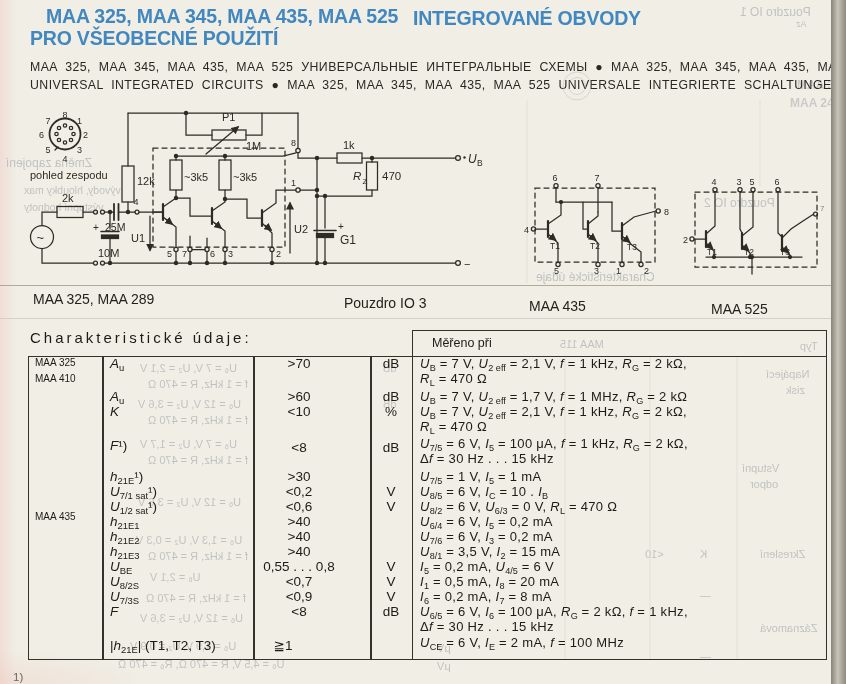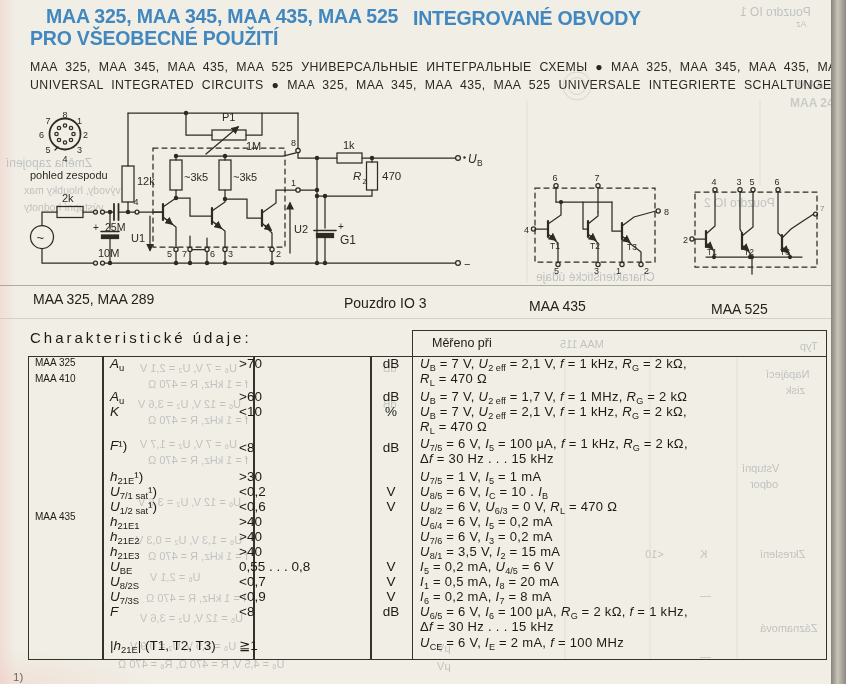--- a/index.html
+++ b/index.html
@@ -8,21 +8,21 @@
   .abs{position:absolute;white-space:nowrap;line-height:1.12}
   .blue{color:#4187c0;font-weight:bold;font-size:19.5px;letter-spacing:-0.2px}
   .subline{font-size:12.3px;color:#2b2822;letter-spacing:.45px;word-spacing:4px}
   .secrow{font-size:14px;color:#24221c}
   .heading{font-size:15px;letter-spacing:3px;color:#1d1b16}
   .hline{position:absolute;height:1px;left:0;width:846px}
   .tborder{position:absolute;border:1.6px solid #35322b;background:transparent;box-sizing:border-box}
   .vline{position:absolute;width:1.5px;background:#35322b}
   .cell{position:absolute;font-size:13.5px;color:#1d1b16;white-space:nowrap;line-height:1.1}
   .sym{left:110px}
-  .val{left:239px;width:92px;text-align:left}
+  .val{left:253px;width:92px;text-align:center}
   .unit{left:370px;width:42px;text-align:center}
   .cond{left:420px;font-size:13px;letter-spacing:.3px}
   .grp{left:35px;font-size:10px}
   sub{font-size:.7em;vertical-align:-0.28em;letter-spacing:0}
   i{font-style:italic}
   .ghost{position:absolute;color:#8d949b;opacity:.48;transform:scaleX(-1);
          filter:blur(.3px);font-size:11px;white-space:nowrap;line-height:1}
   .ghost.ns{transform:none;font-weight:bold;opacity:.38;font-size:12px}
   .edgeL{position:absolute;left:0;top:0;width:16px;height:684px;
          background:linear-gradient(90deg,#f0ddd6,rgba(240,221,214,0))}

